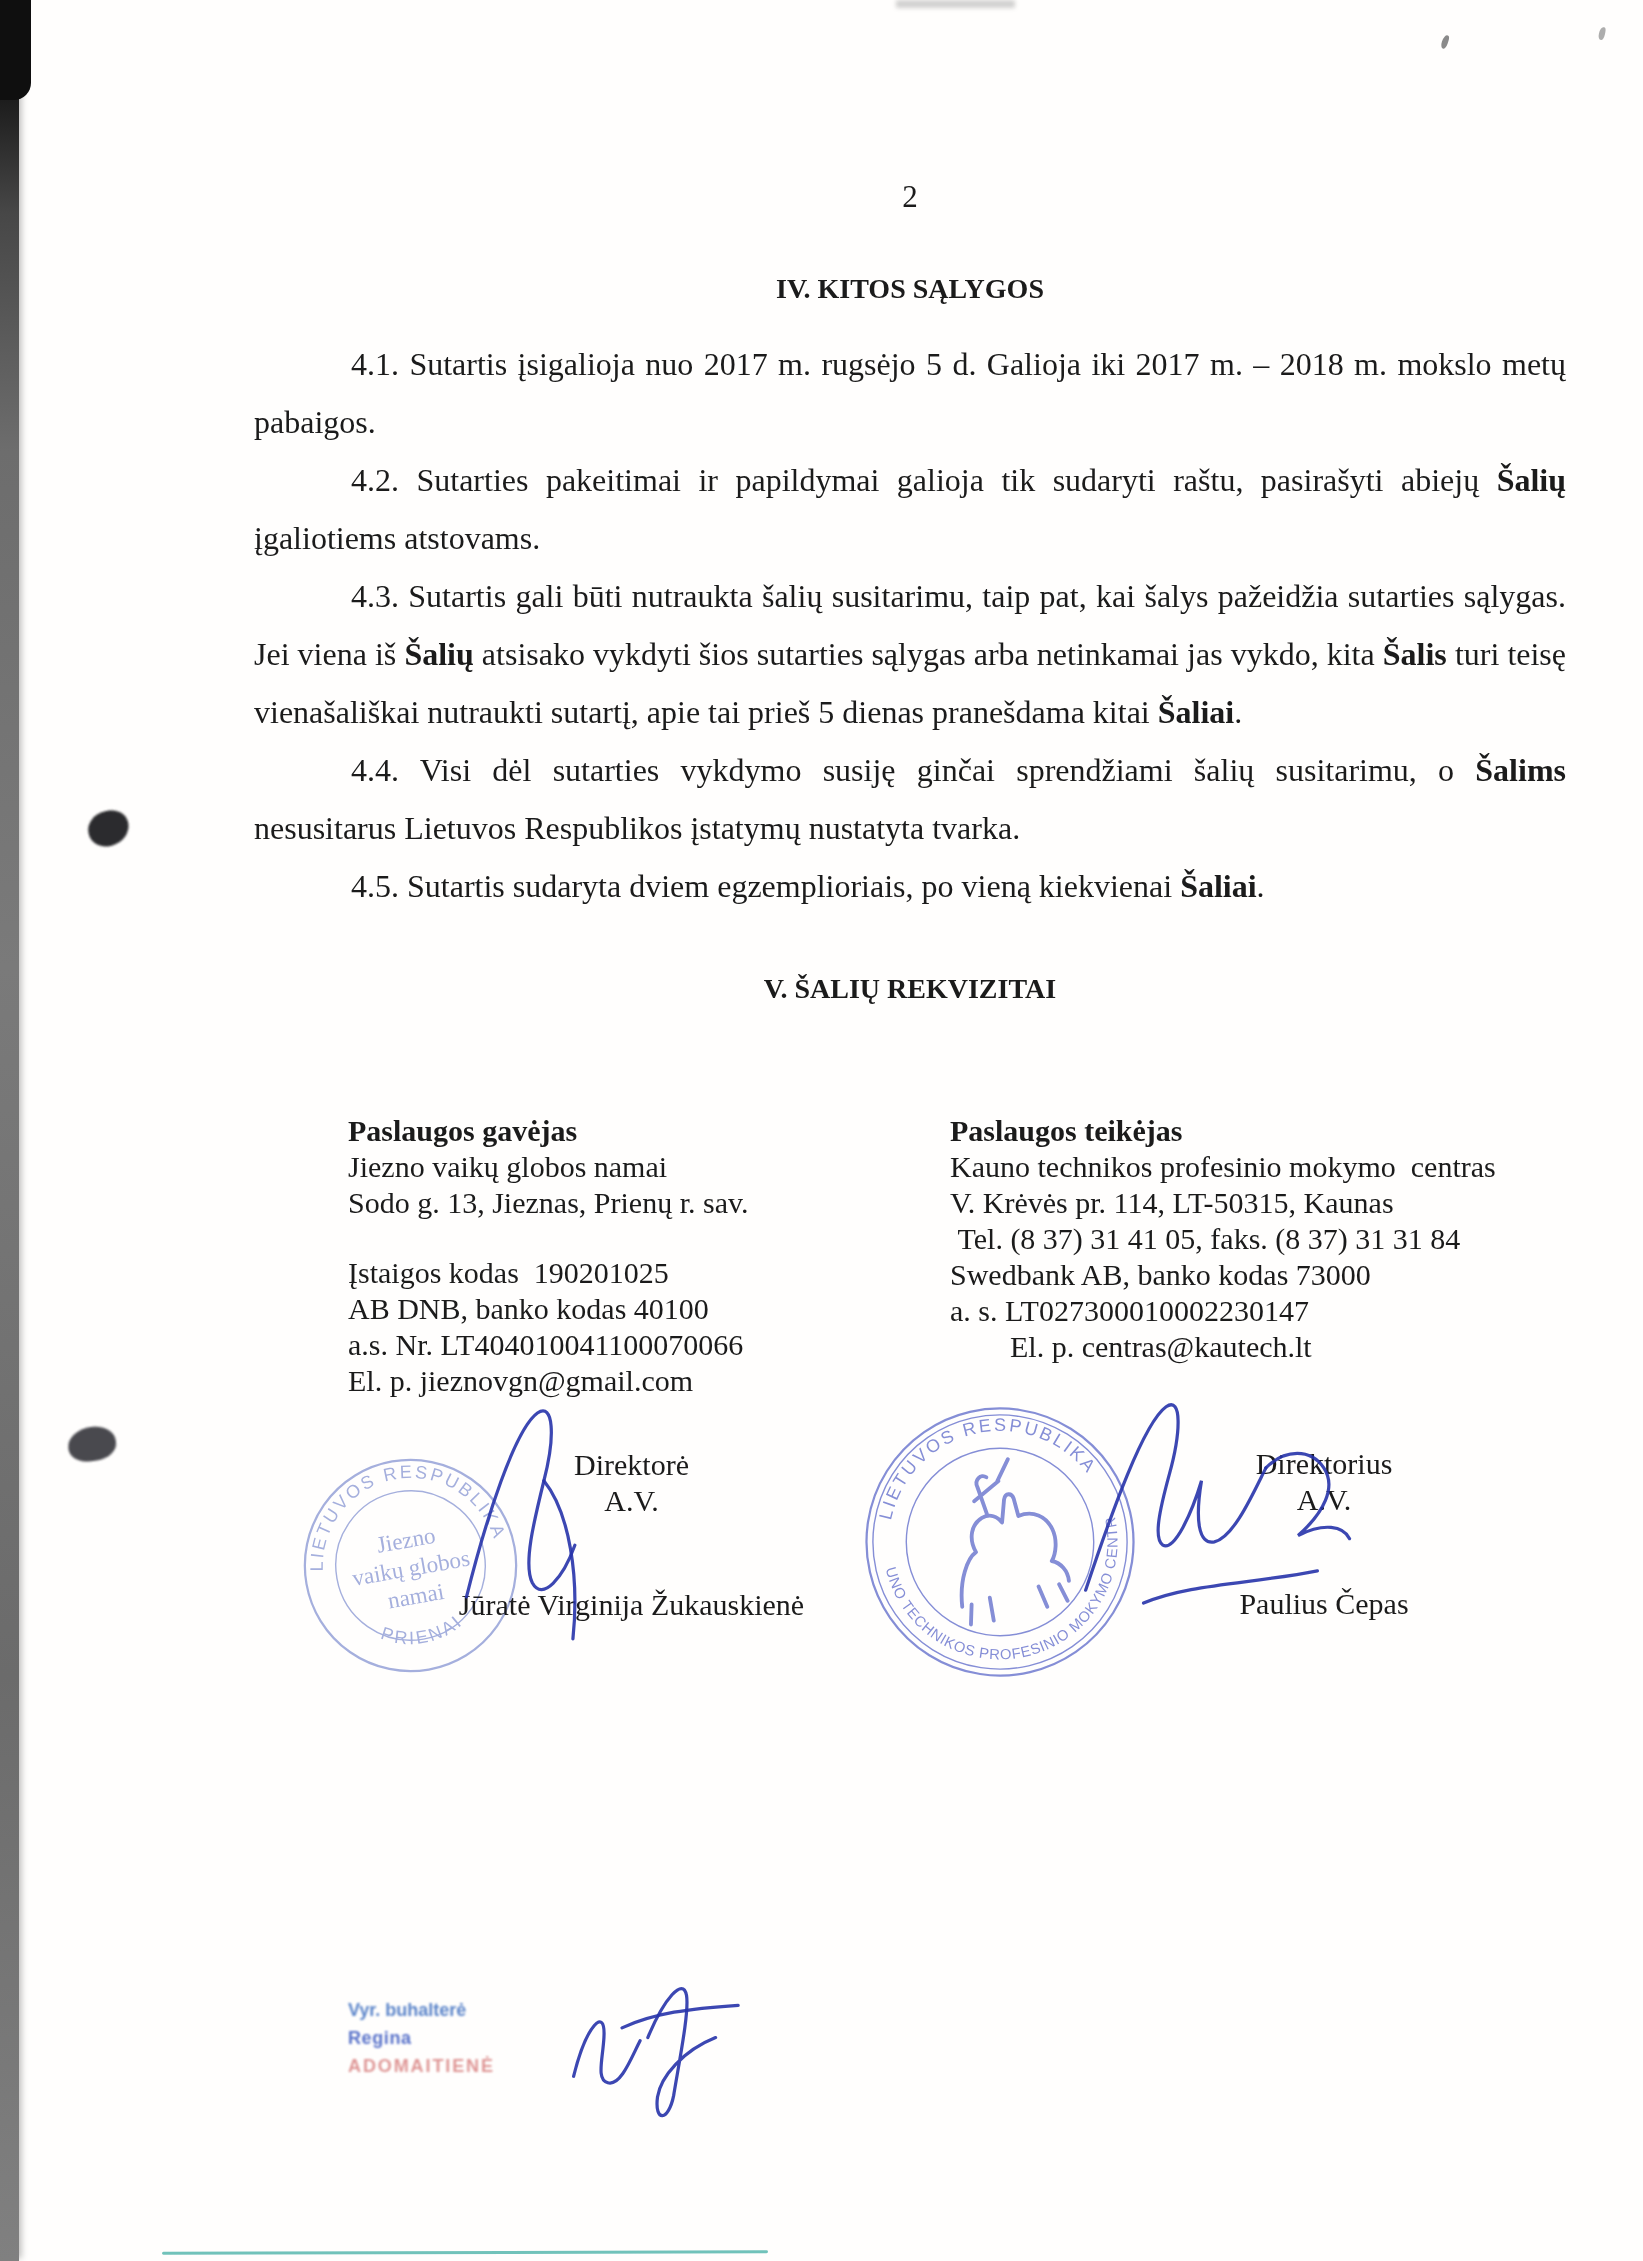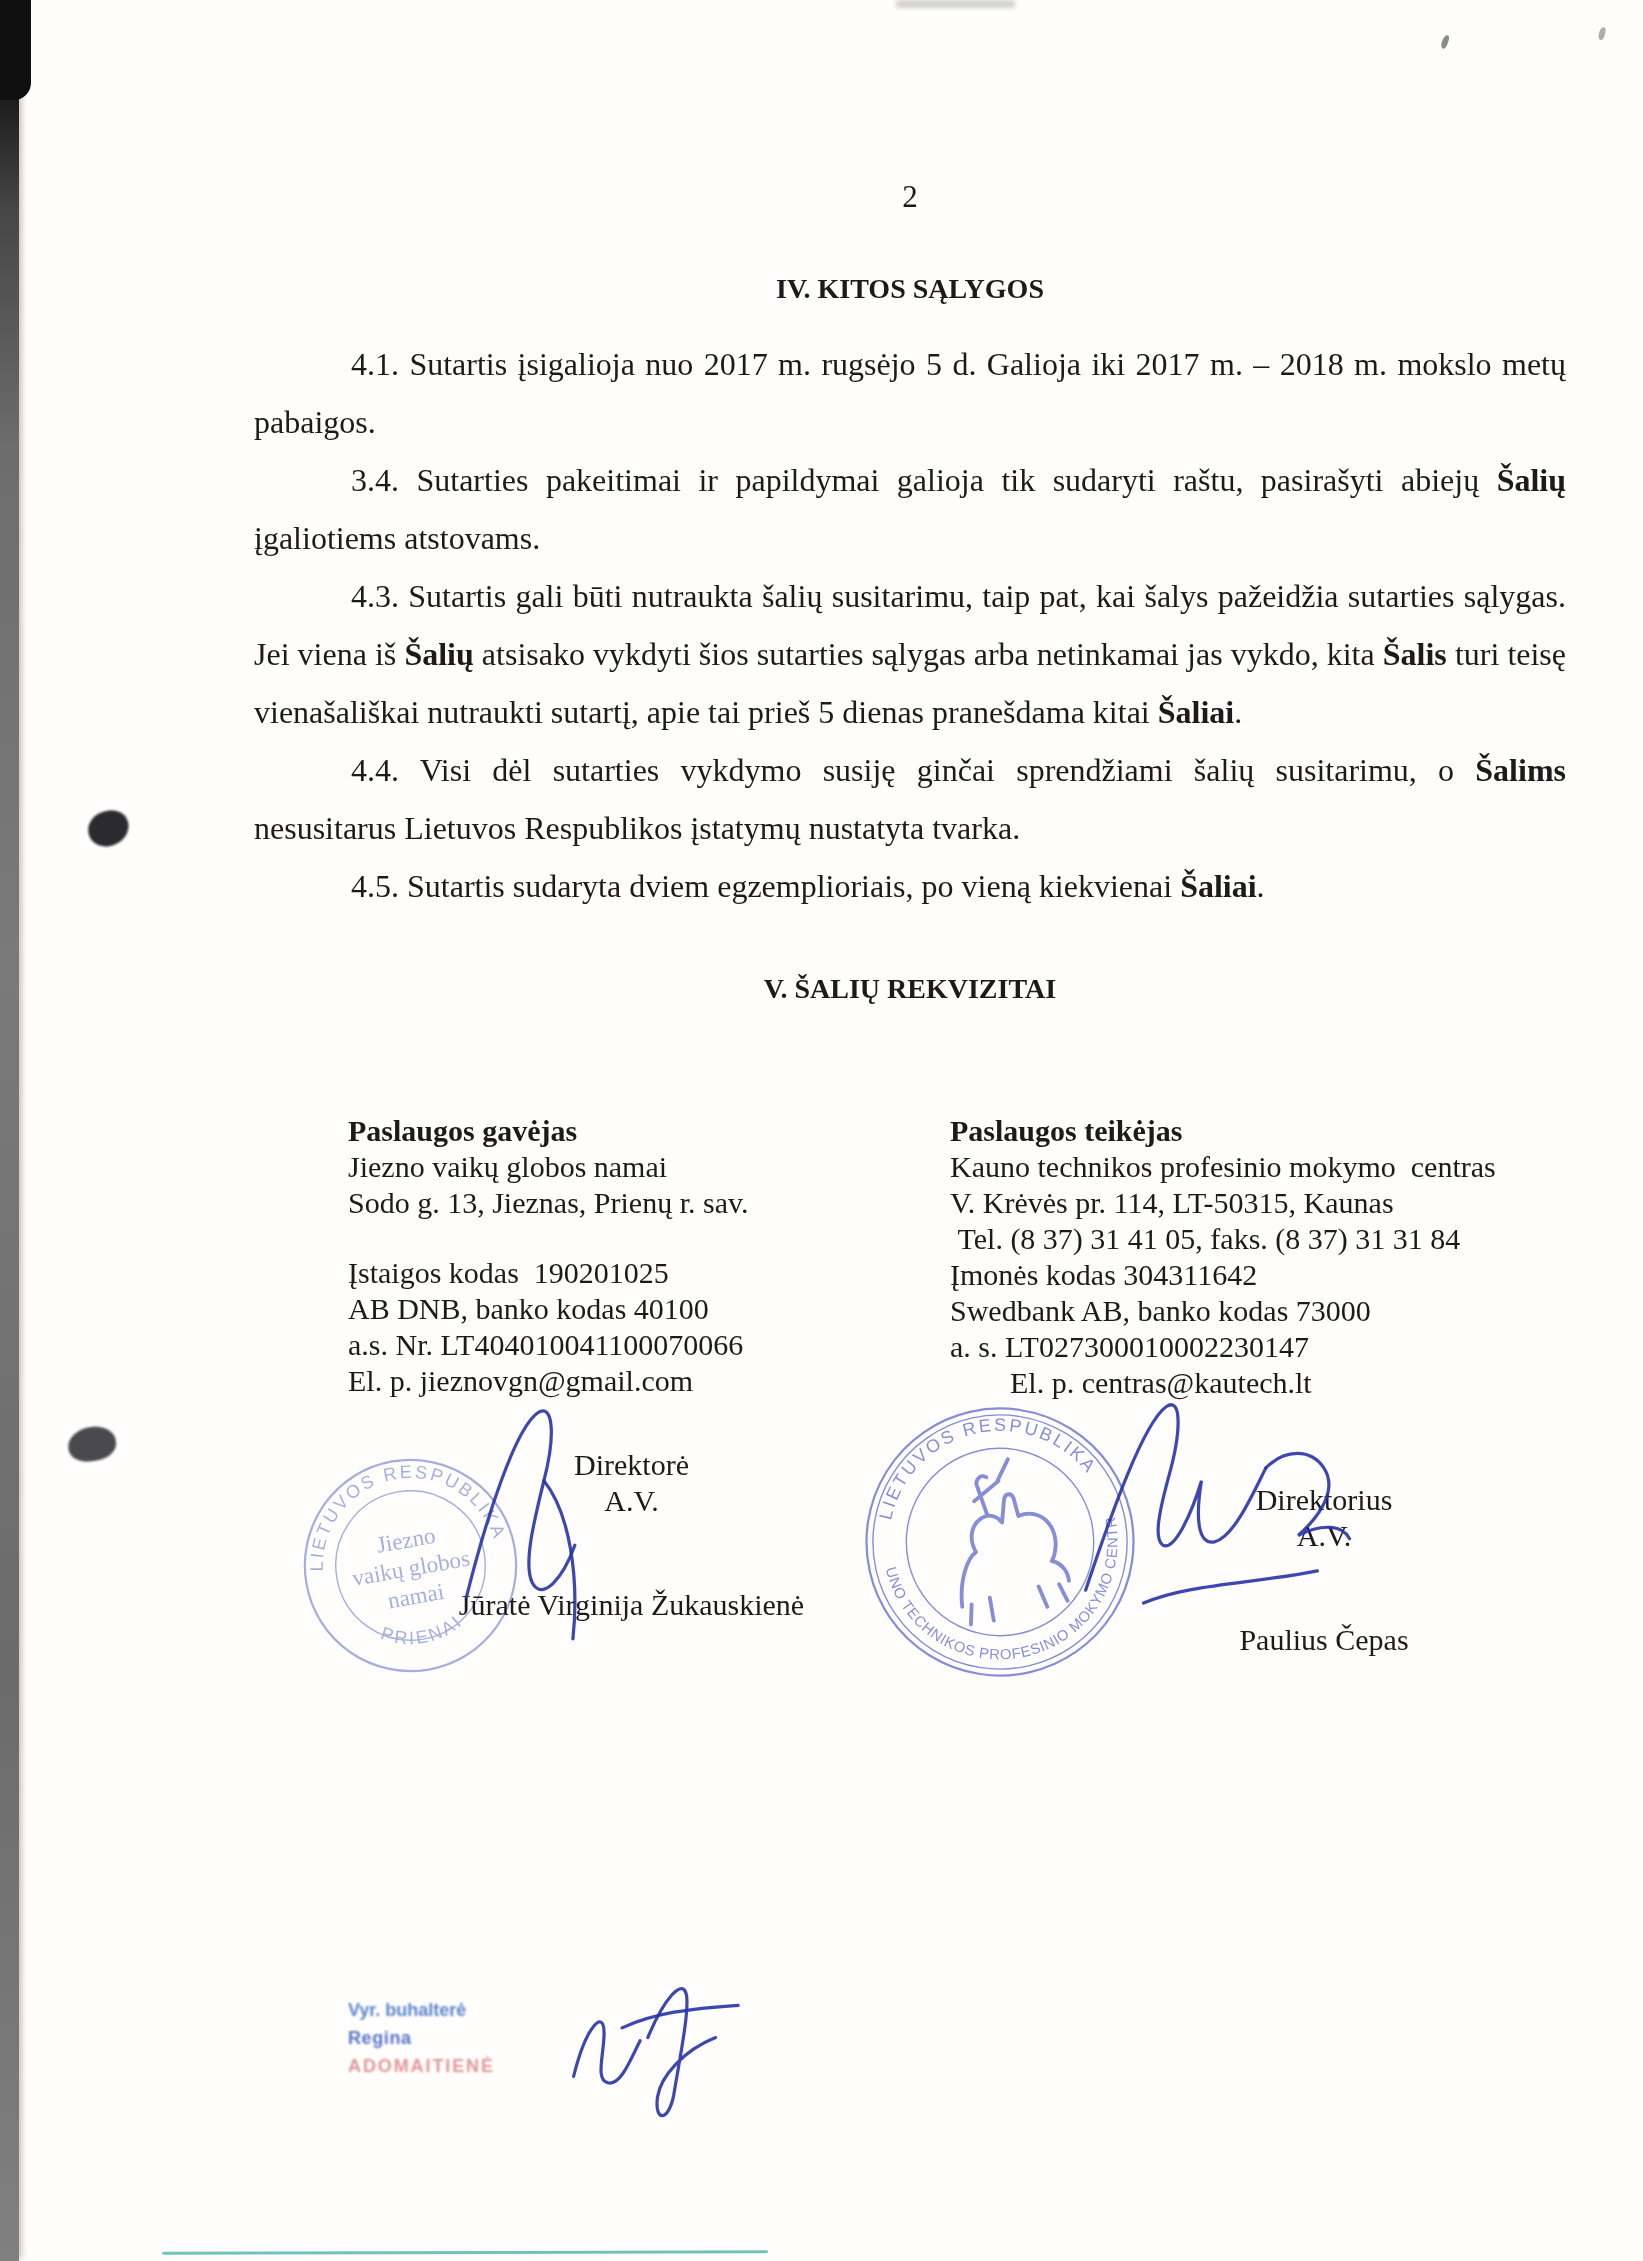--- a/index.html
+++ b/index.html
@@ -86,21 +86,21 @@
   <div class="bottom-line"></div>
 
   <div class="content">
 
     <div class="page-number">2</div>
 
 
     <div class="section-heading">IV. KITOS SĄLYGOS</div>
 
     <p class="clause"><span>4.1. Sutartis įsigalioja  nuo 2017 m.  rugsėjo 5 d. Galioja iki 2017 m. – 2018 m. mokslo metų pabaigos.</span></p>
-    <p class="clause"><span>3.4. Sutarties pakeitimai ir papildymai galioja tik sudaryti raštu, pasirašyti abiejų </span><b>Šalių</b><span> įgaliotiems atstovams.</span></p>
+    <p class="clause"><span>4.2. Sutarties pakeitimai ir papildymai galioja tik sudaryti raštu, pasirašyti abiejų </span><b>Šalių</b><span> įgaliotiems atstovams.</span></p>
     <p class="clause"><span>4.3. Sutartis gali būti nutraukta šalių susitarimu, taip pat, kai šalys pažeidžia sutarties sąlygas. Jei viena iš </span><b>Šalių</b><span> atsisako vykdyti šios sutarties sąlygas arba netinkamai jas vykdo, kita </span><b>Šalis</b><span> turi teisę vienašališkai nutraukti sutartį, apie tai prieš 5 dienas pranešdama kitai </span><b>Šaliai</b><span>.</span></p>
     <p class="clause"><span>4.4. Visi dėl sutarties vykdymo susiję ginčai sprendžiami šalių susitarimu, o </span><b>Šalims</b><span> nesusitarus Lietuvos Respublikos įstatymų nustatyta tvarka.</span></p>
     <p class="clause"><span>4.5. Sutartis sudaryta dviem egzemplioriais, po vieną kiekvienai </span><b>Šaliai</b><span>.</span></p>
 
     <div class="section-heading">V. ŠALIŲ REKVIZITAI</div>
 
     <div class="requisites">
 
       <div class="col col-left">
         <div class="req-title">Paslaugos gavėjas</div>
@@ -116,21 +116,20 @@
           <div class="req-line">A.V.</div>
           <div class="signer-name">Jūratė Virginija Žukauskienė</div>
         </div>
       </div>
 
       <div class="col col-right">
         <div class="req-title">Paslaugos teikėjas</div>
         <div class="req-line">Kauno technikos profesinio mokymo  centras</div>
         <div class="req-line">V. Krėvės pr. 114, LT-50315, Kaunas</div>
         <div class="req-line"> Tel. (8 37) 31 41 05, faks. (8 37) 31 31 84</div>
-        <div class="req-line">Įmonės kodas 304311642</div>
         <div class="req-line">Swedbank AB, banko kodas 73000</div>
         <div class="req-line">a. s. LT027300010002230147</div>
         <div class="req-line">        El. p. centras@kautech.lt</div>
         <div class="sig-block">
           <div class="req-line">Direktorius</div>
           <div class="req-line">A.V.</div>
           <div class="signer-name">Paulius Čepas</div>
         </div>
       </div>
 

